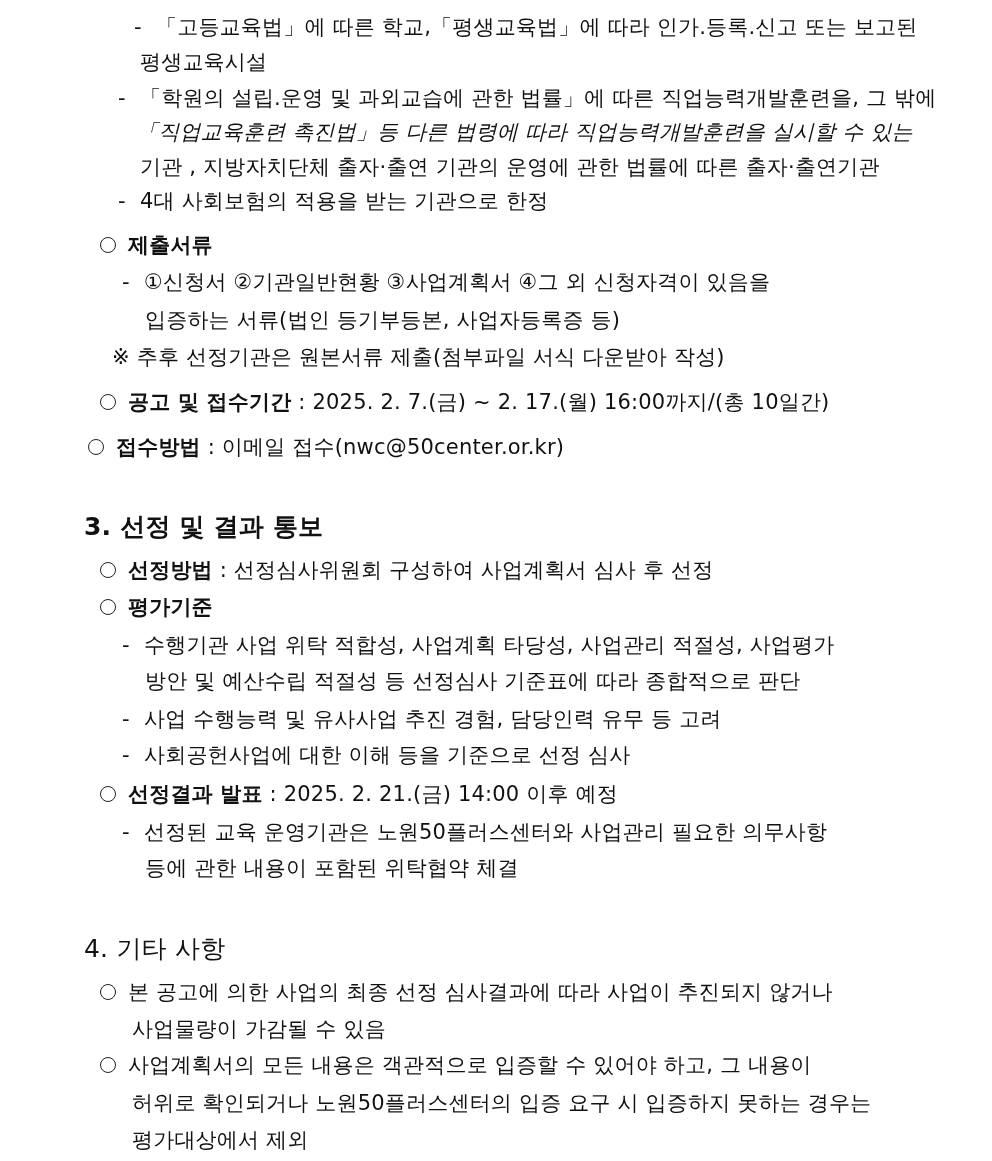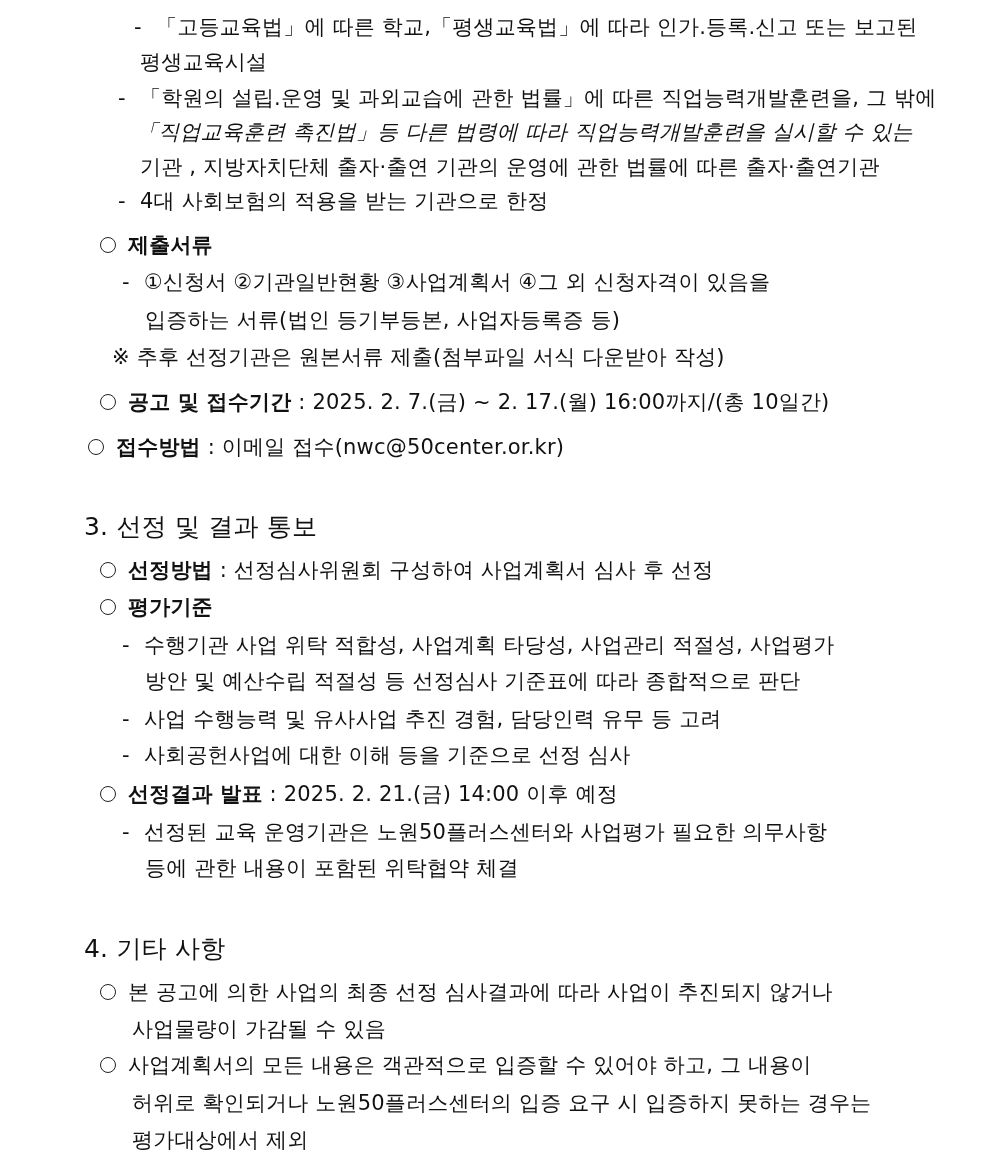--- a/index.html
+++ b/index.html
@@ -58,21 +58,21 @@
 </div>
 
 <div class="line" style="left:100px; top:388px;">
   <span class="circle"></span><b>공고 및 접수기간</b><span> : 2025. 2. 7.(금) ~ 2. 17.(월) 16:00까지/(총 10일간)</span>
 </div>
 
 <div class="line" style="left:88px; top:433px;text-align:center;">
   <span class="circle"></span><b>접수방법</b><span> : 이메일 접수(nwc@50center.or.kr)</span>
 </div>
 
-<div class="line heading" style="left:84px; top:511px;">3. 선정 및 결과 통보</div>
+<div class="line heading" style="left:84px; top:511px;font-weight:bold;">3. 선정 및 결과 통보</div>
 
 <div class="line" style="left:100px; top:556px;">
   <span class="circle"></span><b>선정방법</b><span> : 선정심사위원회 구성하여 사업계획서 심사 후 선정</span>
 </div>
 
 <div class="line" style="left:100px; top:593px;">
   <span class="circle"></span><b>평가기준</b>
 </div>
 
 <div class="line" style="left:122px; top:631px;">
@@ -85,21 +85,21 @@
   <span class="dash">-</span><span>사업 수행능력 및 유사사업 추진 경험, 담당인력 유무 등 고려</span>
 </div>
 <div class="line" style="left:122px; top:741px;">
   <span class="dash">-</span><span>사회공헌사업에 대한 이해 등을 기준으로 선정 심사</span>
 </div>
 
 <div class="line" style="left:100px; top:780px;">
   <span class="circle"></span><b>선정결과 발표</b><span> : 2025. 2. 21.(금) 14:00 이후 예정</span>
 </div>
 <div class="line" style="left:122px; top:818px;">
-  <span class="dash">-</span><span>선정된 교육 운영기관은 노원50플러스센터와 사업평가 필요한 의무사항</span>
+  <span class="dash">-</span><span>선정된 교육 운영기관은 노원50플러스센터와 사업관리 필요한 의무사항</span>
 </div>
 <div class="line" style="left:145px; top:854px;">
   <span>등에 관한 내용이 포함된 위탁협약 체결</span>
 </div>
 
 <div class="line heading" style="left:84px; top:933px;">4. 기타 사항</div>
 
 <div class="line" style="left:100px; top:978px;">
   <span class="circle"></span><span>본 공고에 의한 사업의 최종 선정 심사결과에 따라 사업이 추진되지 않거나</span>
 </div>

